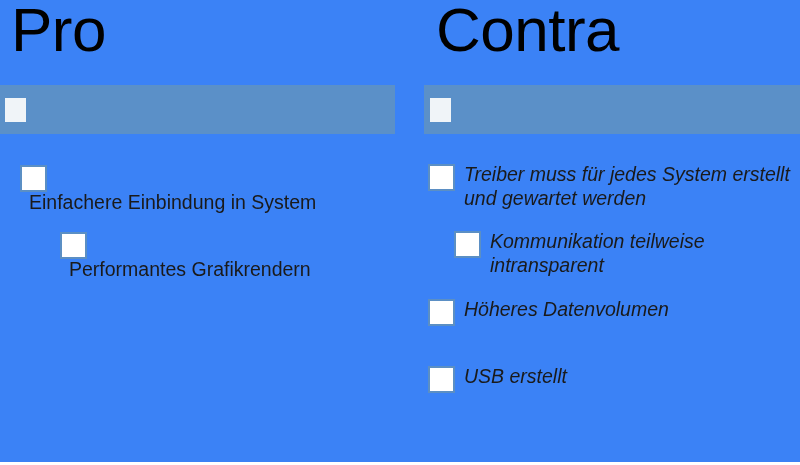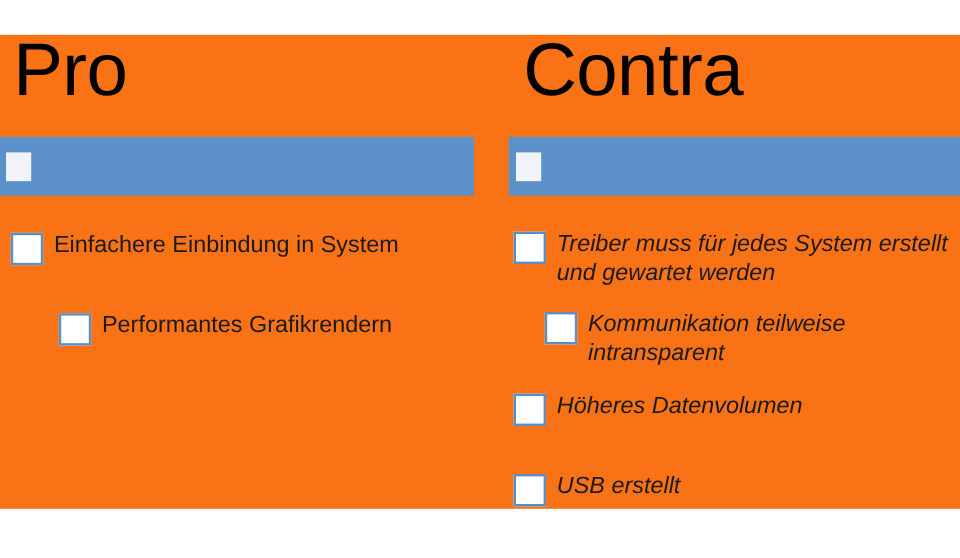--- a/index.html
+++ b/index.html
@@ -10,23 +10,22 @@
   body {
     width: 800px;
     height: 465px;
     background: #ffffff;
     font-family: "Liberation Sans", sans-serif;
     overflow: hidden;
   }
   .slide {
     position: relative;
     width: 800px;
-    height: 395px;
-    background: #f97316;
-    margin-top: 29px;
+    height: 462px;
+    background: #3b82f6;
   }
 
   
   .column {
     position: absolute;
     top: 0;
     height: 465px;
   }
   .column.left  { left: 0px;   width: 400px; }
   .column.right { left: 424px; width: 392px; }
@@ -89,21 +88,21 @@
   .item-label {
     font-size: 19.5px;
     line-height: 24px;
     color: #1a1a1a;
     margin-left: 9px;
     margin-top: -2px;
     white-space: pre-line;
   }
 
   
-  .column.left .check-item      { left: 9px; }
+  .column.left .check-item      { left: 20px; flex-direction: column; }
   .column.left .slot-0          { top: 165px; }
   .column.left .slot-1          { top: 232px; padding-left: 40px; }
 
   
   .column.right .check-item     { left: 4px; font-style: italic; }
   .column.right .slot-0         { top: 164px; }
   .column.right .slot-1         { top: 231px; padding-left: 26px; }
   .column.right .slot-2         { top: 299px; }
   .column.right .slot-3         { top: 366px; }
 </style>

